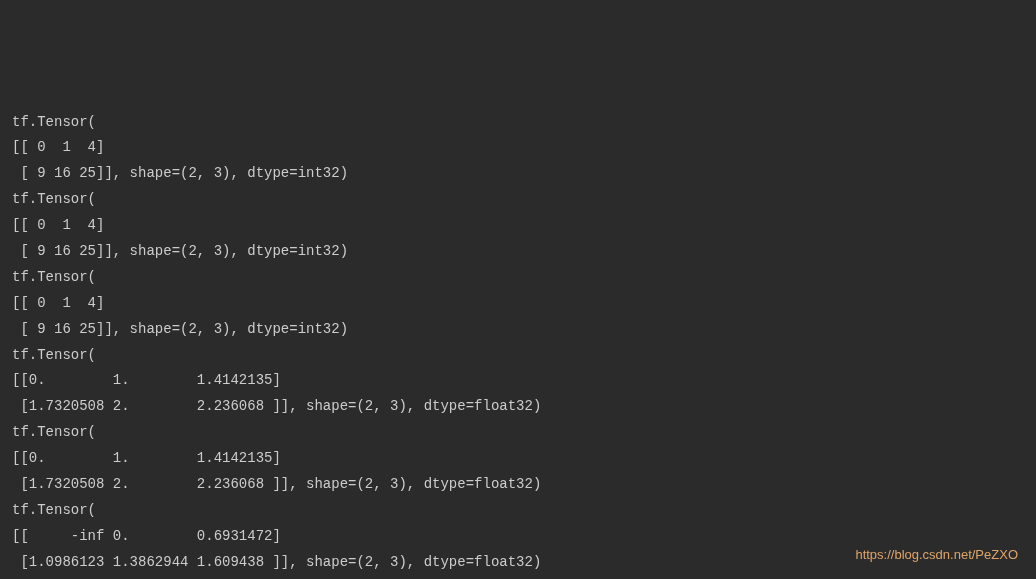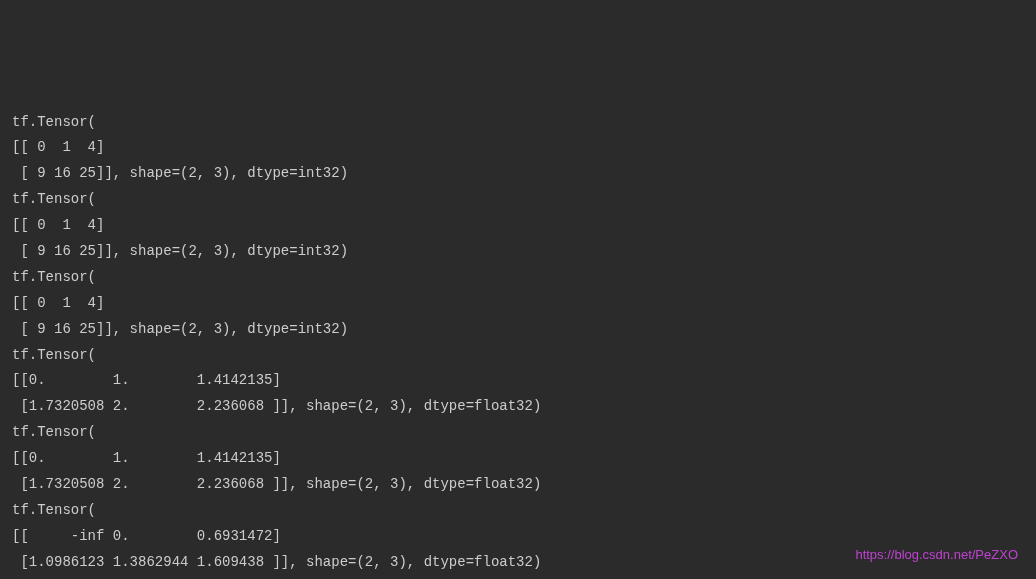--- a/index.html
+++ b/index.html
@@ -20,21 +20,21 @@
       position: relative;
       white-space: pre;
     }
     .output-line {
       display: block;
     }
     .watermark {
       position: absolute;
       bottom: 12px;
       right: 18px;
-      color: #d946ef;
+      color: #fdba74;
       font-family: Arial, sans-serif;
       font-size: 13px;
       opacity: 0.85;
     }
   </style>
 </head>
 <body>
 
 
 

